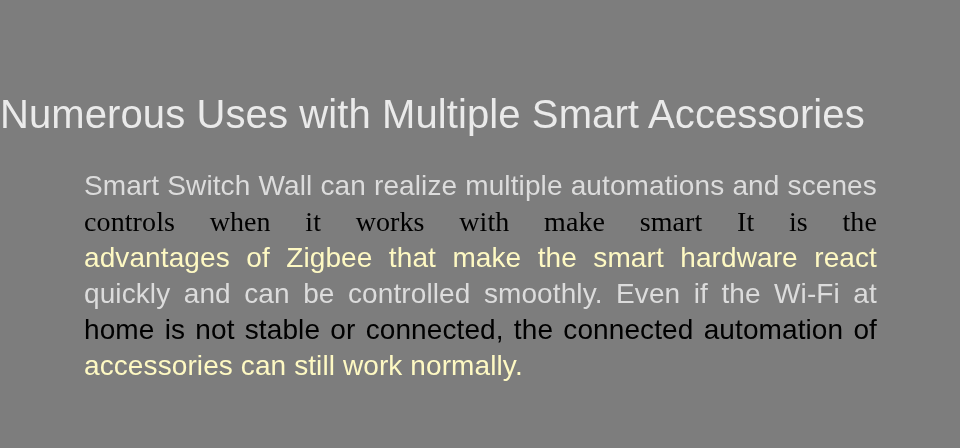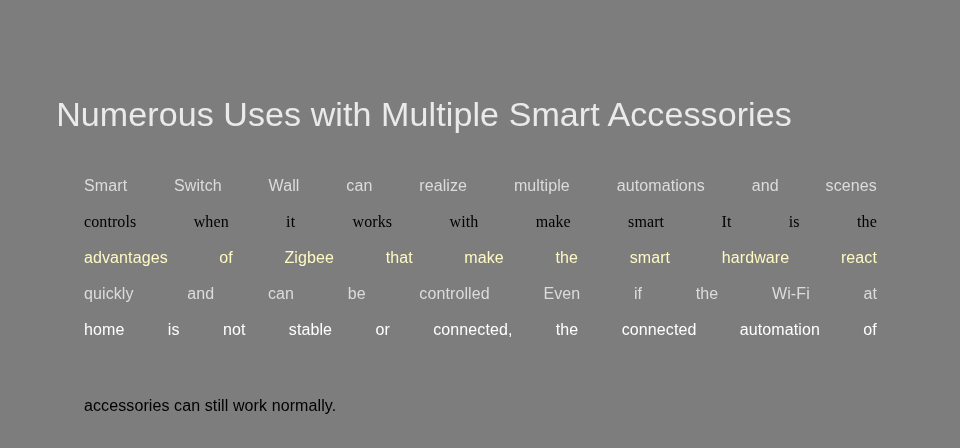--- a/index.html
+++ b/index.html
@@ -21,37 +21,37 @@
     background: #7d7d7d;
     box-sizing: border-box;
   }
 
   .heading {
     position: absolute;
     left: 0;
     top: 92px;
     width: 848px;
     text-align: center;
-    font-size: 34px;
+    font-size: 40px;
     font-weight: 400;
     line-height: 44px;
     letter-spacing: 0.1px;
     color: #eaeaea;
     white-space: nowrap;
   }
 
   .body-block {
     position: absolute;
     left: 84px;
     top: 168px;
     width: 793px;
   }
 
   .body-line {
-    font-size: 16px;
+    font-size: 28px;
     font-weight: 400;
     line-height: 36px;
     color: #dcdcdc;
     letter-spacing: 0.1px;
     white-space: nowrap;
     display: flex;
     justify-content: space-between;
   }
 
   
@@ -105,34 +105,35 @@
         <span>smart</span>
         <span>hardware</span>
         <span>react</span>
       </div>
     <div class="body-line" style="color: rgb(220, 220, 220);">
         <span>quickly</span>
         <span>and</span>
         <span>can</span>
         <span>be</span>
         <span>controlled</span>
+        <span>smoothly.</span>
         <span>Even</span>
         <span>if</span>
         <span>the</span>
         <span>Wi‑Fi</span>
         <span>at</span>
       </div>
-    <div class="body-line" style="color: #ffffff;">
+    <div class="body-line" style="color: #000000;">
         <span>home</span>
         <span>is</span>
         <span>not</span>
         <span>stable</span>
         <span>or</span>
         <span>connected,</span>
         <span>the</span>
         <span>connected</span>
         <span>automation</span>
         <span>of</span>
       </div>
-    <div class="body-line last" style="color: #000000; margin-top: 40px;">accessories can still work normally.</div>
+    <div class="body-line last" style="color: #fef9c3;">accessories can still work normally.</div>
   </div>
 
 </div>
 
 </body></html>

